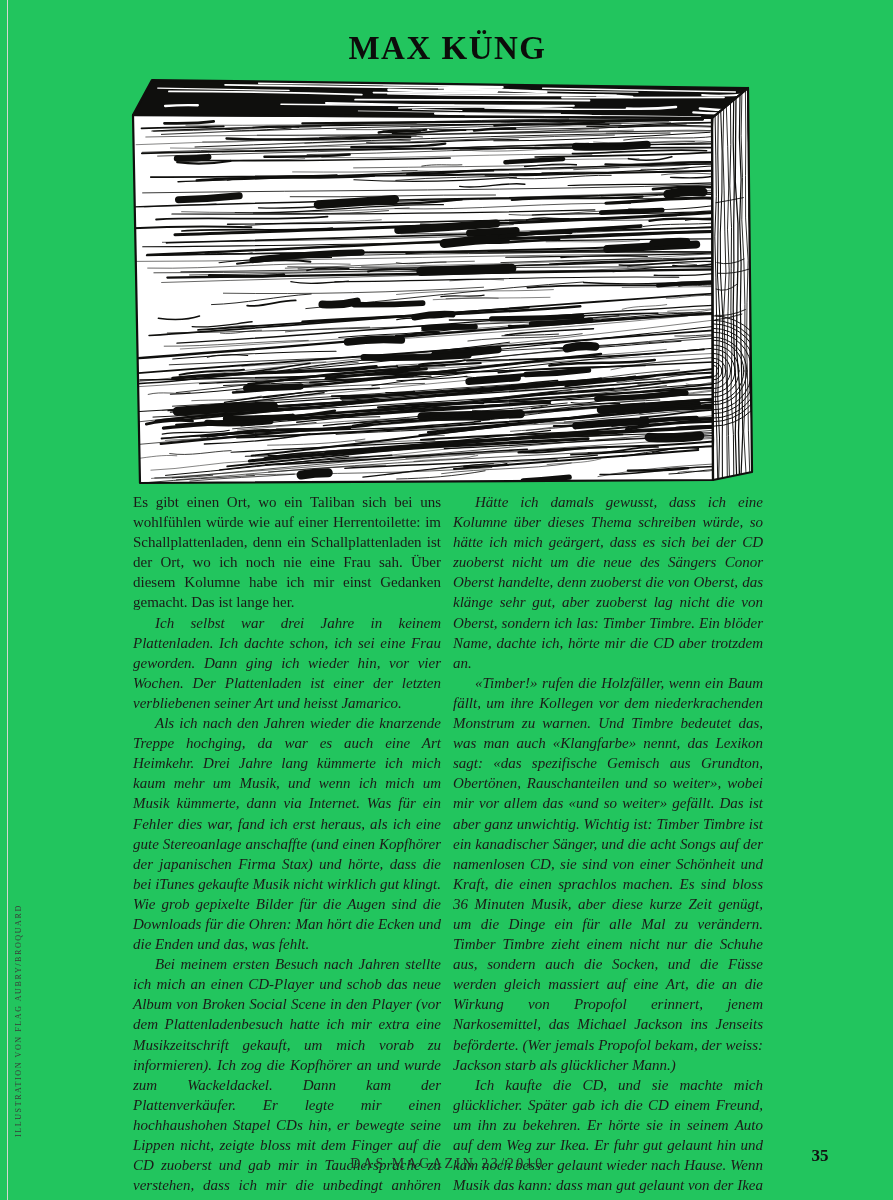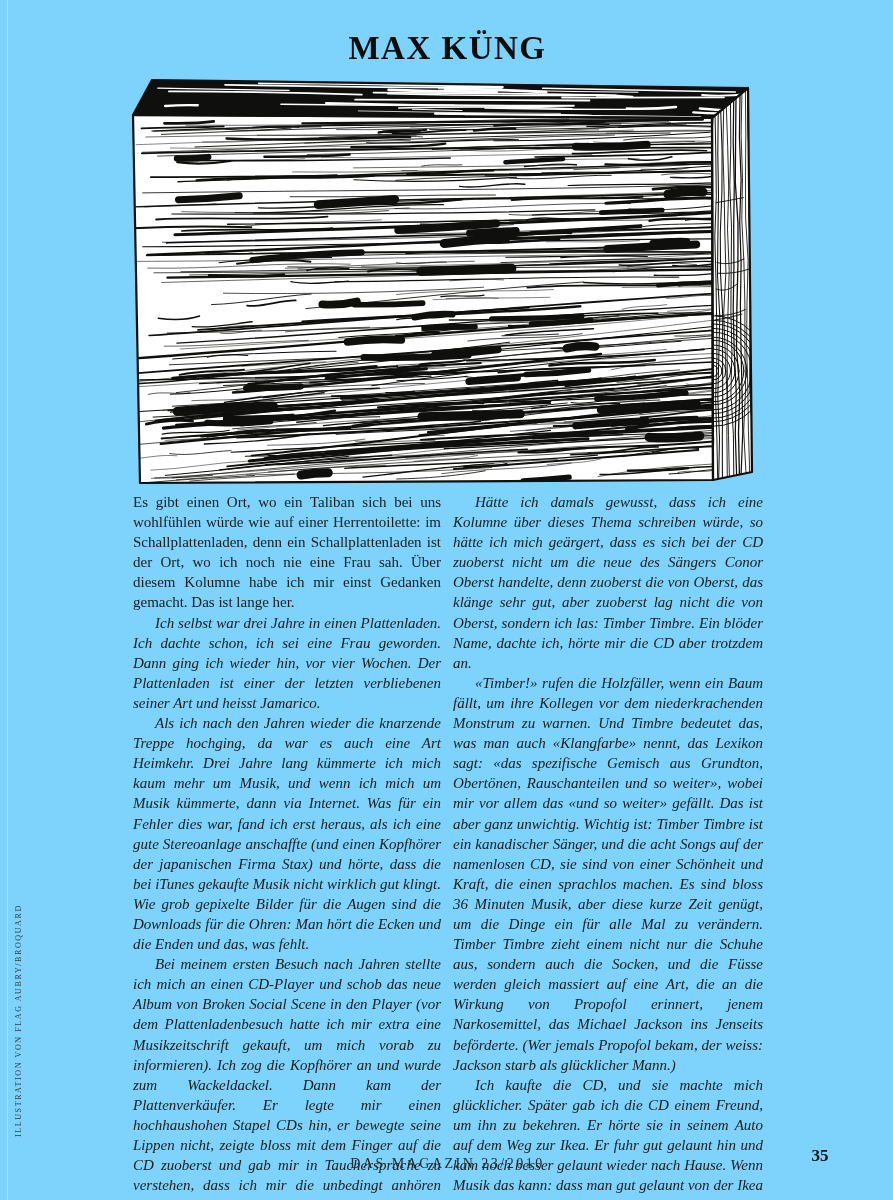--- a/index.html
+++ b/index.html
@@ -1,18 +1,18 @@
 <!DOCTYPE html>
 <html lang="de"><head>
 <meta charset="utf-8">
 <style>
   html,body{margin:0;padding:0;background:#e9e9e6;}
   .page{
     position:relative;width:893px;height:1200px;margin:0 auto;
-    background:#7dd3fc;overflow:hidden;
+    background:#22c55e;overflow:hidden;
     font-family:"Liberation Serif","DejaVu Serif",serif;color:#151513;
   }
   .scan-edge{position:absolute;left:7px;top:0;bottom:0;width:1px;background:#d6d6d2;}
   .page-title{
     position:absolute;left:133px;top:30px;width:629px;margin:0;
     text-align:center;font-size:33px;font-weight:700;letter-spacing:1.5px;
     color:#0c0c0a;
   }
   .illustration{position:absolute;left:125px;top:72px;width:634px;height:424px;margin:0;}
   .illustration svg{display:block;width:634px;height:424px;}
@@ -585,21 +585,21 @@
           <polygon points="8,43 27,8 623,16 587,46"></polygon>
           <polygon points="587,46 623,16 627,400 588,408"></polygon>
         </g>
       </svg>
   </figure>
 
   <div class="credit">ILLUSTRATION VON FLAG AUBRY/BROQUARD</div>
 
   <section class="col col-left">
     <p>Es gibt einen Ort, wo ein Taliban sich bei uns wohlfühlen würde wie auf einer Herrentoilette: im Schallplattenladen, denn ein Schallplattenladen ist der Ort, wo ich noch nie eine Frau sah. Über diesem Kolumne habe ich mir einst Gedanken gemacht. Das ist lange her.</p>
-    <p class="indent">Ich selbst war drei Jahre in einen Plattenladen. Ich dachte schon, ich sei eine Frau geworden. Dann ging ich wieder hin, vor vier Wochen. Der Plattenladen ist einer der letzten verbliebenen seiner Art und heisst Jamarico.</p>
+    <p class="indent">Ich selbst war drei Jahre in keinem Plattenladen. Ich dachte schon, ich sei eine Frau geworden. Dann ging ich wieder hin, vor vier Wochen. Der Plattenladen ist einer der letzten verbliebenen seiner Art und heisst Jamarico.</p>
     <p class="indent">Als ich nach den Jahren wieder die knarzende Treppe hochging, da war es auch eine Art Heimkehr. Drei Jahre lang kümmerte ich mich kaum mehr um Musik, und wenn ich mich um Musik kümmerte, dann via Internet. Was für ein Fehler dies war, fand ich erst heraus, als ich eine gute Stereoanlage anschaffte (und einen Kopfhörer der japanischen Firma Stax) und hörte, dass die bei iTunes gekaufte Musik nicht wirklich gut klingt. Wie grob gepixelte Bilder für die Augen sind die Downloads für die Ohren: Man hört die Ecken und die Enden und das, was fehlt.</p>
     <p class="indent">Bei meinem ersten Besuch nach Jahren stellte ich mich an einen CD-Player und schob das neue Album von Broken Social Scene in den Player (vor dem Plattenladenbesuch hatte ich mir extra eine Musikzeitschrift gekauft, um mich vorab zu informieren). Ich zog die Kopfhörer an und wurde zum Wackeldackel. Dann kam der Plattenverkäufer. Er legte mir einen hochhaushohen Stapel CDs hin, er bewegte seine Lippen nicht, zeigte bloss mit dem Finger auf die CD zuoberst und gab mir in Tauchersprache zu verstehen, dass ich mir die unbedingt anhören sollte.</p>
   </section>
 
   <section class="col col-right">
     <p class="indent">Hätte ich damals gewusst, dass ich eine Kolumne über dieses Thema schreiben würde, so hätte ich mich geärgert, dass es sich bei der CD zuoberst nicht um die neue des Sängers Conor Oberst handelte, denn zuoberst die von Oberst, das klänge sehr gut, aber zuoberst lag nicht die von Oberst, sondern ich las: Timber Timbre. Ein blöder Name, dachte ich, hörte mir die CD aber trotzdem an.</p>
     <p class="indent">«Timber!» rufen die Holzfäller, wenn ein Baum fällt, um ihre Kollegen vor dem niederkrachenden Monstrum zu warnen. Und Timbre bedeutet das, was man auch «Klangfarbe» nennt, das Lexikon sagt: «das spezifische Gemisch aus Grundton, Obertönen, Rauschanteilen und so weiter», wobei mir vor allem das «und so weiter» gefällt. Das ist aber ganz unwichtig. Wichtig ist: Timber Timbre ist ein kanadischer Sänger, und die acht Songs auf der namenlosen CD, sie sind von einer Schönheit und Kraft, die einen sprachlos machen. Es sind bloss 36 Minuten Musik, aber diese kurze Zeit genügt, um die Dinge ein für alle Mal zu verändern. Timber Timbre zieht einem nicht nur die Schuhe aus, sondern auch die Socken, und die Füsse werden gleich massiert auf eine Art, die an die Wirkung von Propofol erinnert, jenem Narkosemittel, das Michael Jackson ins Jenseits beförderte. (Wer jemals Propofol bekam, der weiss: Jackson starb als glücklicher Mann.)</p>
     <p class="indent">Ich kaufte die CD, und sie machte mich glücklicher. Später gab ich die CD einem Freund, um ihn zu bekehren. Er hörte sie in seinem Auto auf dem Weg zur Ikea. Er fuhr gut gelaunt hin und kam noch besser gelaunt wieder nach Hause. Wenn Musik das kann: dass man gut gelaunt von der Ikea nach Hause kommt, dann hat sie wahrlich magische Kräfte.</p>
   </section>
 

